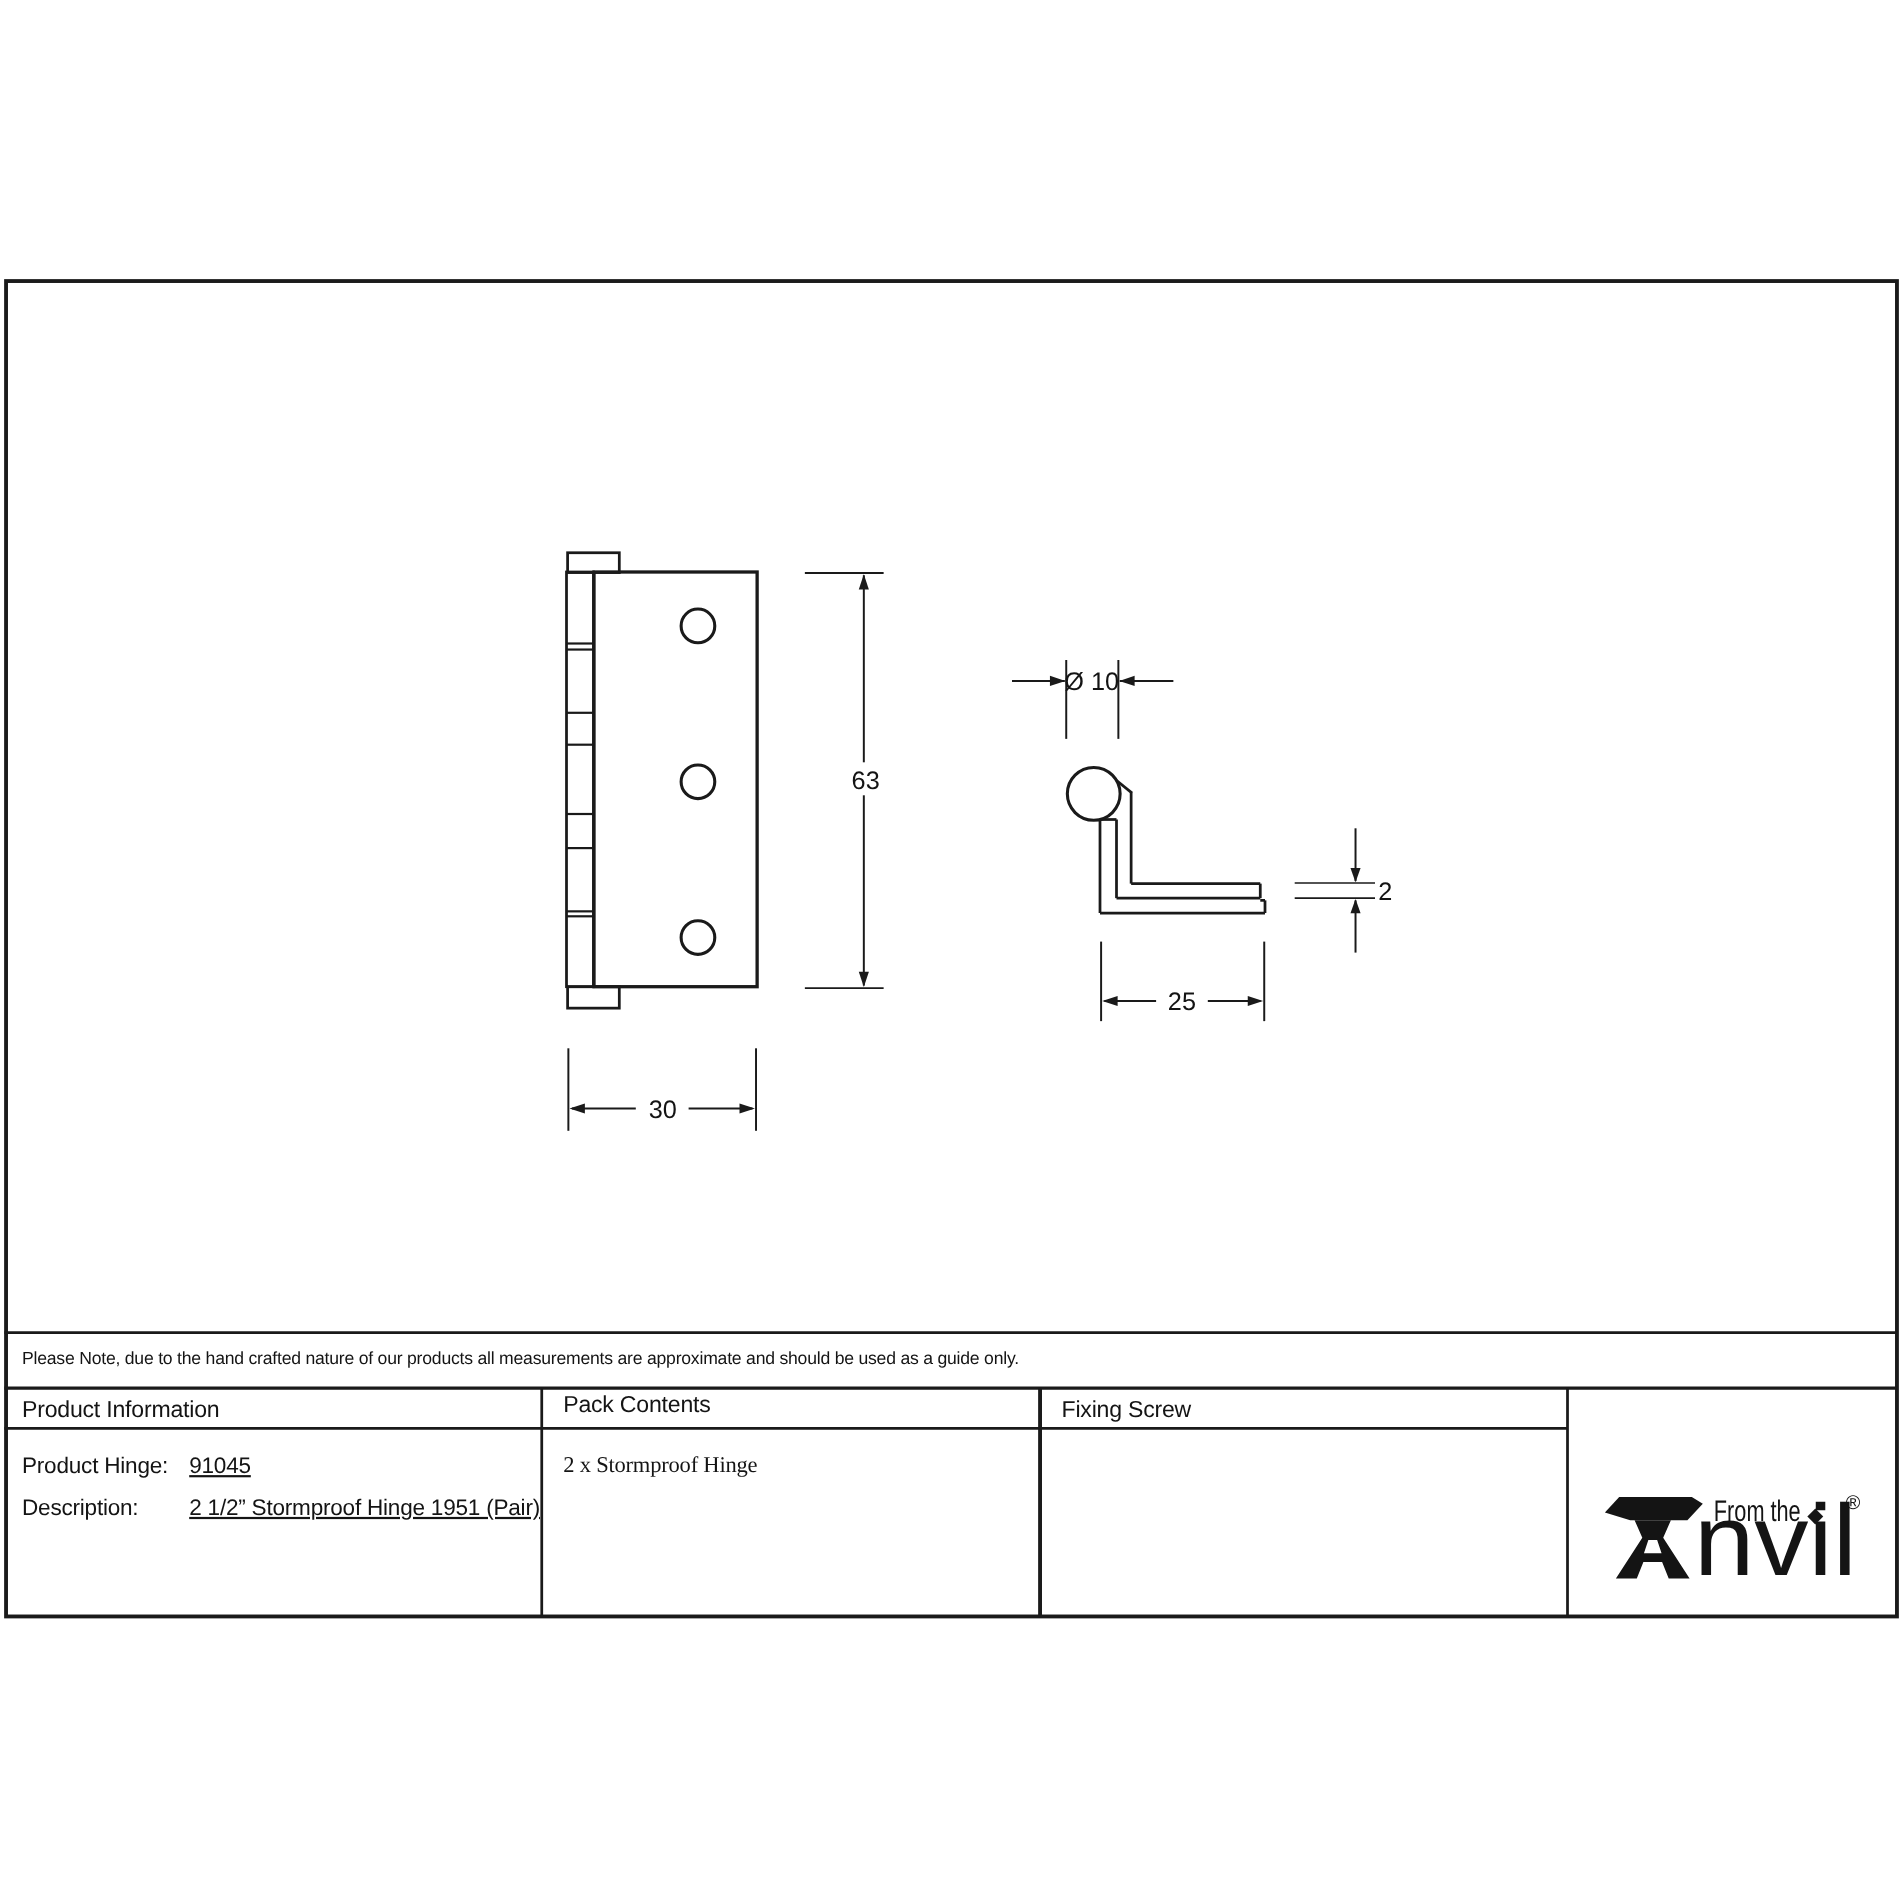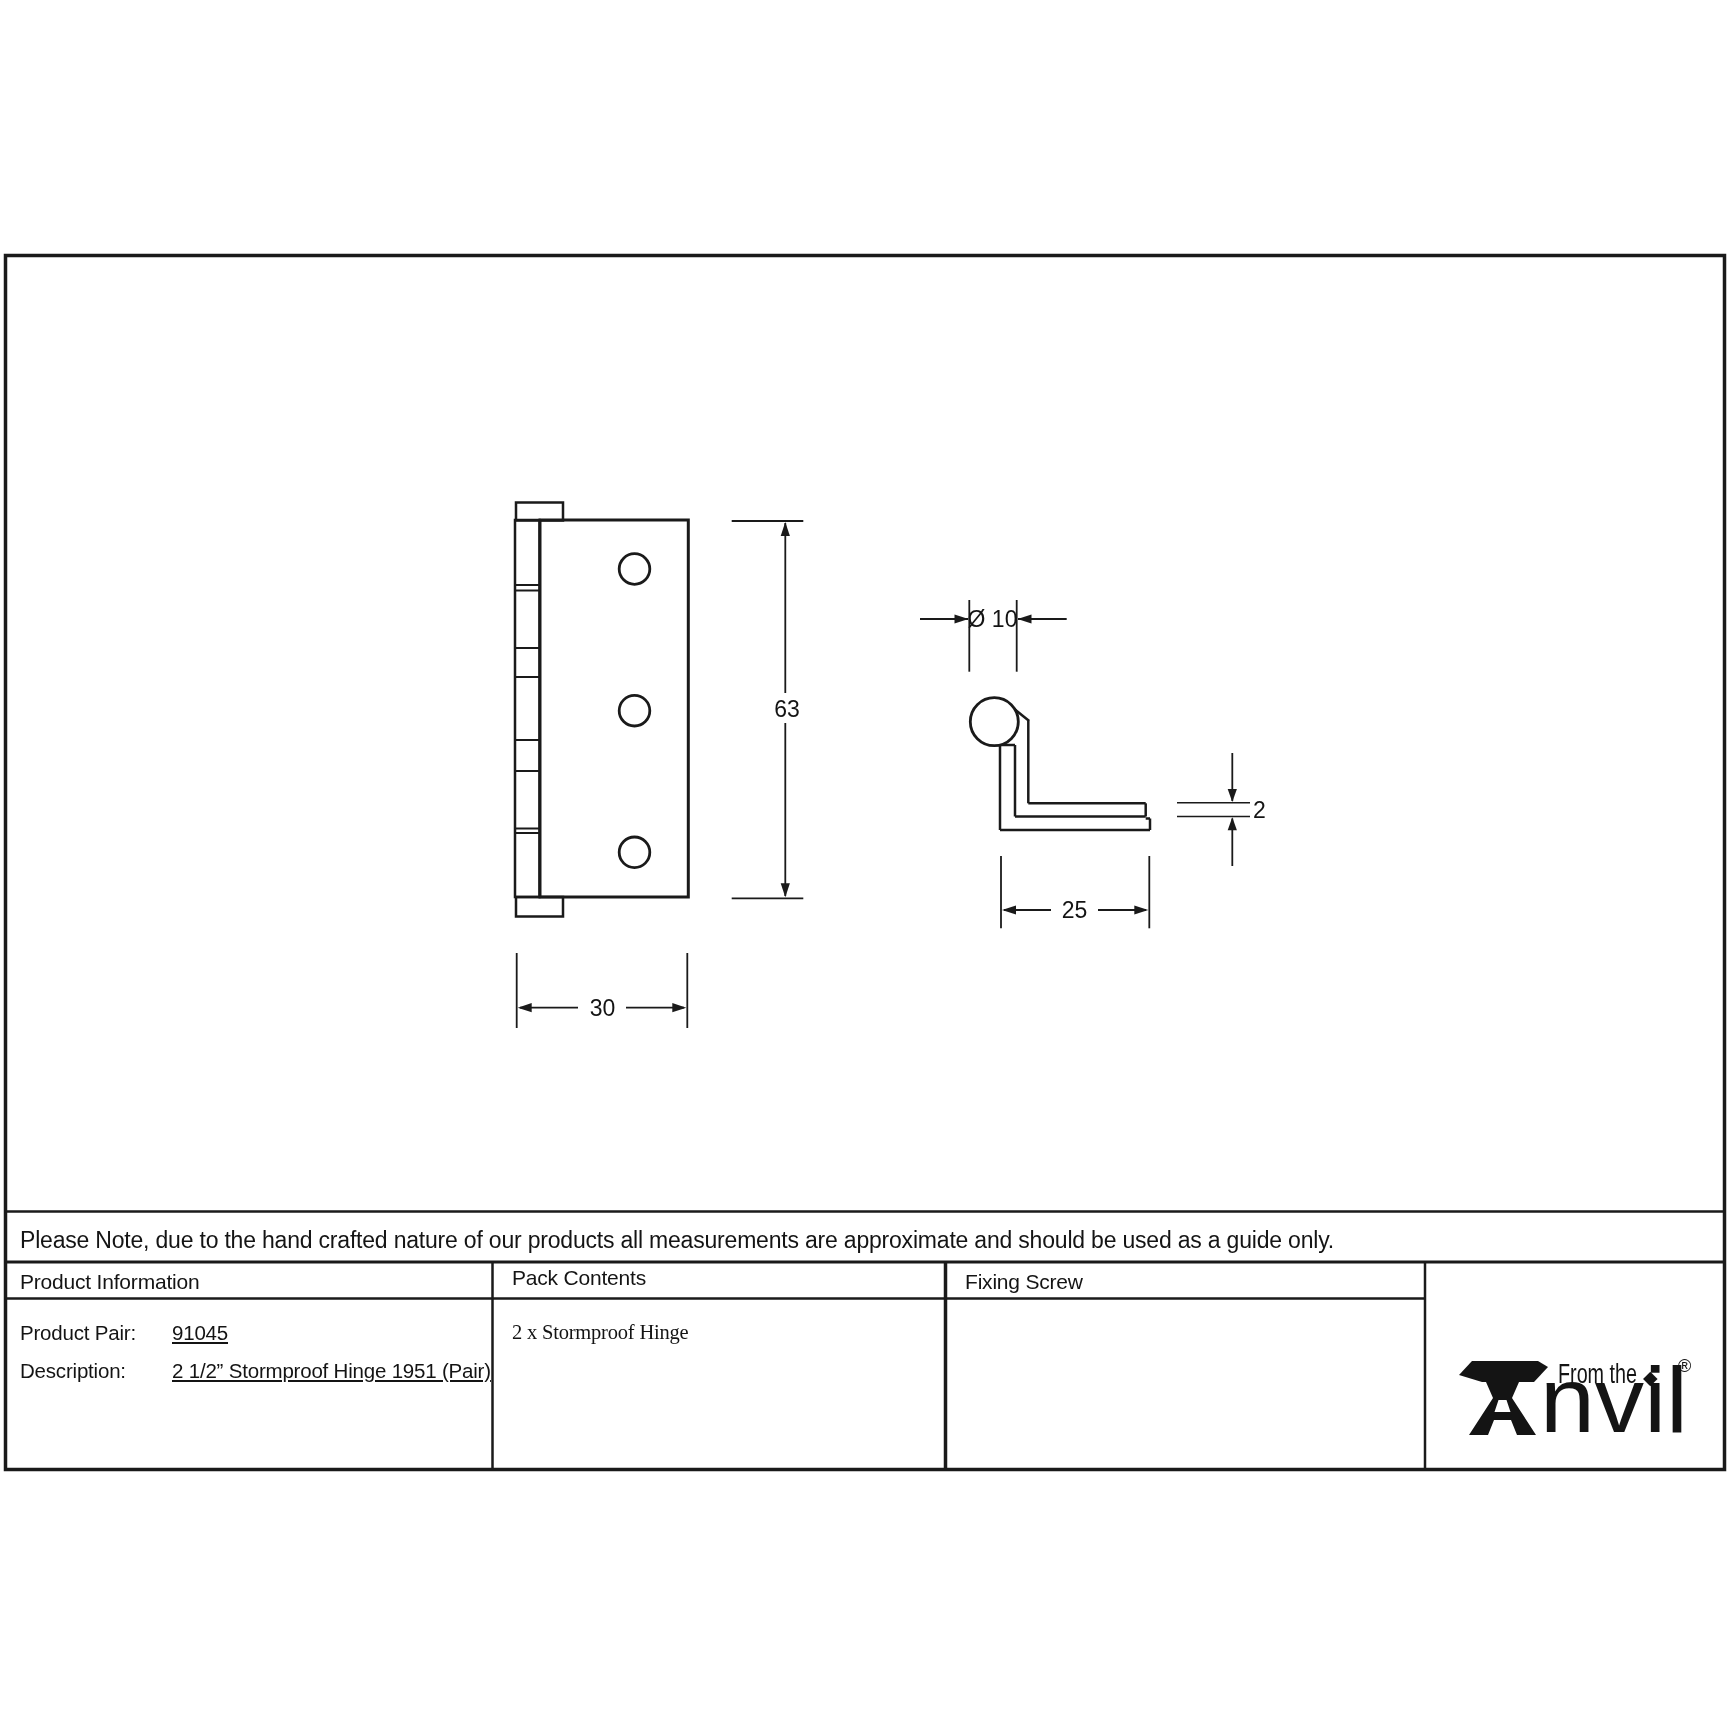--- a/index.html
+++ b/index.html
@@ -3,21 +3,21 @@
 <meta charset="utf-8">
 <style>
   html,body{margin:0;padding:0;background:#fff;}
   .sheet{
     position:relative;width:1730px;height:1730px;background:#ffffff;
     font-family:"Liberation Sans",sans-serif;color:#141414;overflow:hidden;
   }
   .sheet svg text{font-family:"Liberation Sans",sans-serif;fill:#141414;}
   .abs{position:absolute;}
   .note-text{
-    left:20px;top:1227px;width:1600px;font-size:23px;letter-spacing:-0.2px;
+    left:20px;top:1227px;width:1600px;font-size:16px;letter-spacing:-0.2px;
     white-space:nowrap;
   }
   .th{font-size:21px;letter-spacing:-0.2px;white-space:nowrap;}
   .cell-text{font-size:20.5px;letter-spacing:-0.2px;white-space:nowrap;}
   .kv-label{position:absolute;left:20px;width:150px;}
   .kv-value{position:absolute;left:172px;text-decoration:underline;}
   .logo-box{left:1450px;top:1320px;width:255px;height:90px;margin-top:36px;}
   .logo-box svg{display:block;}
   .logo-serif{font-family:"Liberation Serif",serif;fill:#141414;}
 </style>
@@ -138,21 +138,21 @@
     </g>
   </svg>
 
   <div class="abs note-text">Please Note, due to the hand crafted nature of our products all measurements are approximate and should be used as a guide only.</div>
 
   <div class="abs th" style="left:20px;top:1270px;">Product Information</div>
   <div class="abs th" style="left:512px;top:1266px;">Pack Contents</div>
   <div class="abs th" style="left:965px;top:1270px;">Fixing Screw</div>
 
   <div class="abs cell-text" style="top:1321px;left:0;width:492px;height:26px;">
-    <span class="kv-label">Product Pair:</span>
+    <span class="kv-label">Product Hinge:</span>
     <span class="kv-value">91045</span>
   </div>
   <div class="abs cell-text" style="top:1359px;left:0;width:492px;height:26px;">
     <span class="kv-label">Description:</span>
     <span class="kv-value">2 1/2” Stormproof Hinge 1951 (Pair)</span>
   </div>
 
   <div class="abs cell-text" style="left:512px;top:1321px;font-family:Liberation Serif, serif;">2 x Stormproof Hinge</div>
 
   <div class="abs logo-box">

